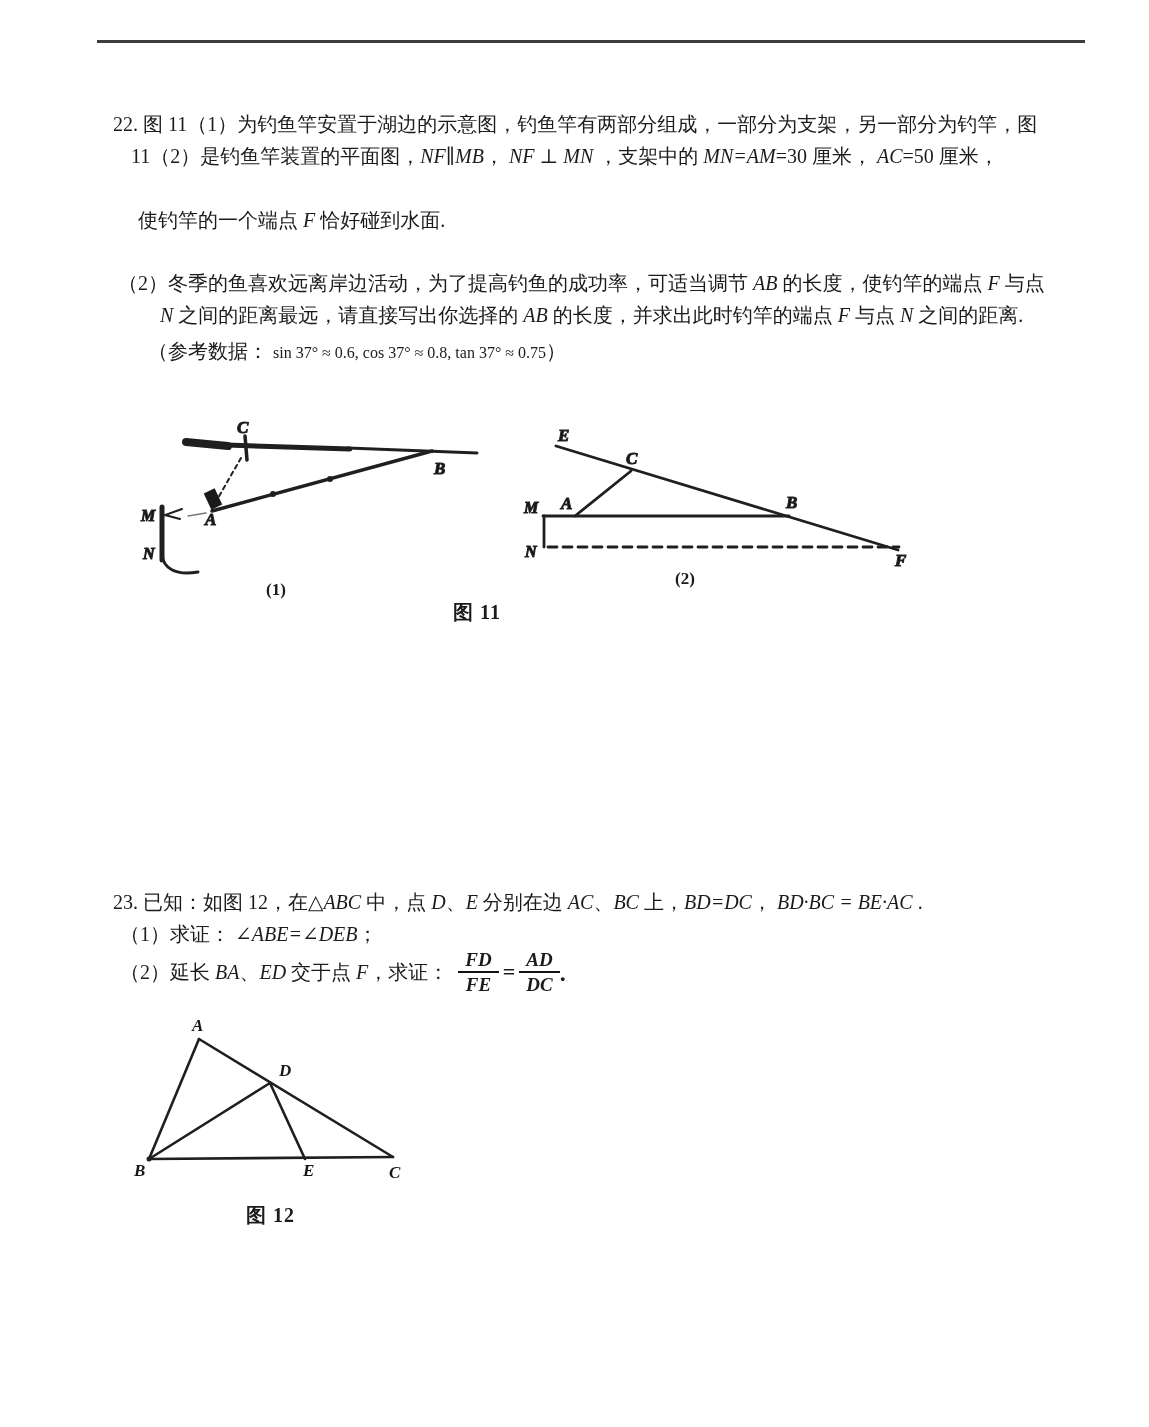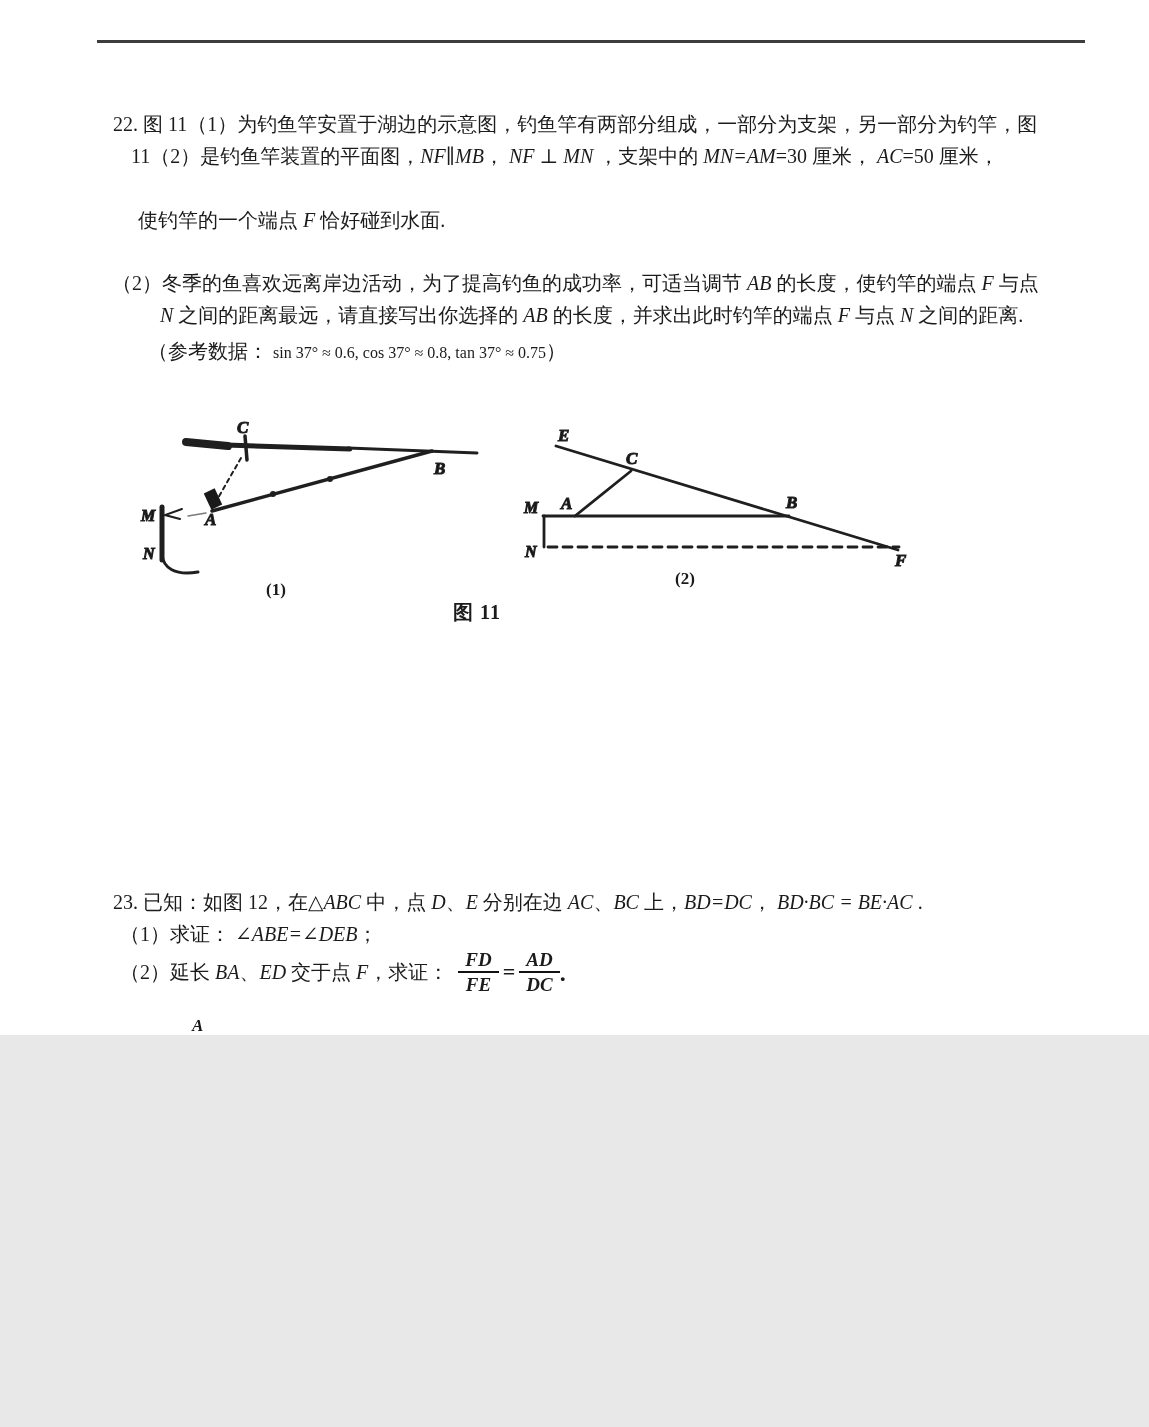--- a/index.html
+++ b/index.html
@@ -1,16 +1,16 @@
 <!DOCTYPE html>
 <html><head>
 <meta charset="utf-8">
 <style>
   html,body{margin:0;padding:0;background:#e8e8e8;}
-  .page{position:relative;width:1149px;height:1035px;margin:0 auto;background:#ffffff;
+  .page{position:relative;width:1149px;height:1427px;margin:0 auto;background:#ffffff;
         font-family:"Liberation Serif","DejaVu Serif",serif;color:#1b1b1b;overflow:hidden;}
   .top-rule{position:absolute;left:97px;top:40px;width:988px;height:3px;background:#3d3d3d;}
   .line{position:absolute;white-space:nowrap;font-size:20px;line-height:26px;}
   .line .var{font-style:italic;}
   .line .math{font-size:16px;}
   .line .blank{display:inline-block;width:52px;height:14px;border-bottom:2px solid #141414;}
   .caption{position:absolute;font-size:17px;font-weight:bold;white-space:nowrap;}
   .fig-caption{position:absolute;font-size:20px;font-weight:bold;letter-spacing:1px;white-space:nowrap;}
   svg.fig{position:absolute;overflow:visible;}
   svg.fig text{font-family:"Liberation Serif","DejaVu Serif",serif;font-style:italic;
@@ -27,21 +27,21 @@
 </style>
 </head>
 <body>
 
 <div class="page">
   <div class="top-rule"></div>
 
   <div class="line" style="left:113px;top:111px"><span>22. 图 11（1）为钓鱼竿安置于湖边的示意图，钓鱼竿有两部分组成，一部分为支架，另一部分为钓竿，图</span></div>
   <div class="line" style="left:131px;top:143px"><span>11（2）是钓鱼竿装置的平面图，</span><span class="var">NF∥MB</span><span>， </span><span class="var">NF ⊥ MN</span><span> ，支架中的 </span><span class="var">MN=AM</span><span>=30 厘米， </span><span class="var">AC</span><span>=50 厘米，</span></div>
   <div class="line" style="left:138px;top:207px"><span>使钓竿的一个端点 </span><span class="var">F</span><span> 恰好碰到水面.</span></div>
-  <div class="line" style="left:112px;top:270px"><span>（2）冬季的鱼喜欢远离岸边活动，为了提高钓鱼的成功率，可适当调节 </span><span class="var">AB</span><span> 的长度，使钓竿的端点 </span><span class="var">F</span><span> 与点</span></div>
+  <div class="line" style="left:118px;top:270px"><span>（2）冬季的鱼喜欢远离岸边活动，为了提高钓鱼的成功率，可适当调节 </span><span class="var">AB</span><span> 的长度，使钓竿的端点 </span><span class="var">F</span><span> 与点</span></div>
   <div class="line" style="left:160px;top:302px"><span class="var">N</span><span> 之间的距离最远，请直接写出你选择的 </span><span class="var">AB</span><span> 的长度，并求出此时钓竿的端点 </span><span class="var">F</span><span> 与点 </span><span class="var">N</span><span> 之间的距离.</span></div>
   <div class="line" style="left:148px;top:338px"><span>（参考数据： </span><span class="math">sin 37° ≈ 0.6, cos 37° ≈ 0.8, tan 37° ≈ 0.75</span><span>）</span></div>
 
   <svg class="fig" style="left:120px;top:418px" width="800" height="212" viewBox="0 0 800 212">
 
     <g stroke="#1f1f1f" fill="none" stroke-linecap="round">
       <line x1="66" y1="24" x2="108" y2="28" stroke-width="8"></line>
       <line x1="106" y1="27" x2="230" y2="31" stroke-width="5"></line>
       <line x1="228" y1="30" x2="357" y2="35" stroke-width="3"></line>
       <line x1="125" y1="18" x2="127" y2="42" stroke-width="3.5"></line>

